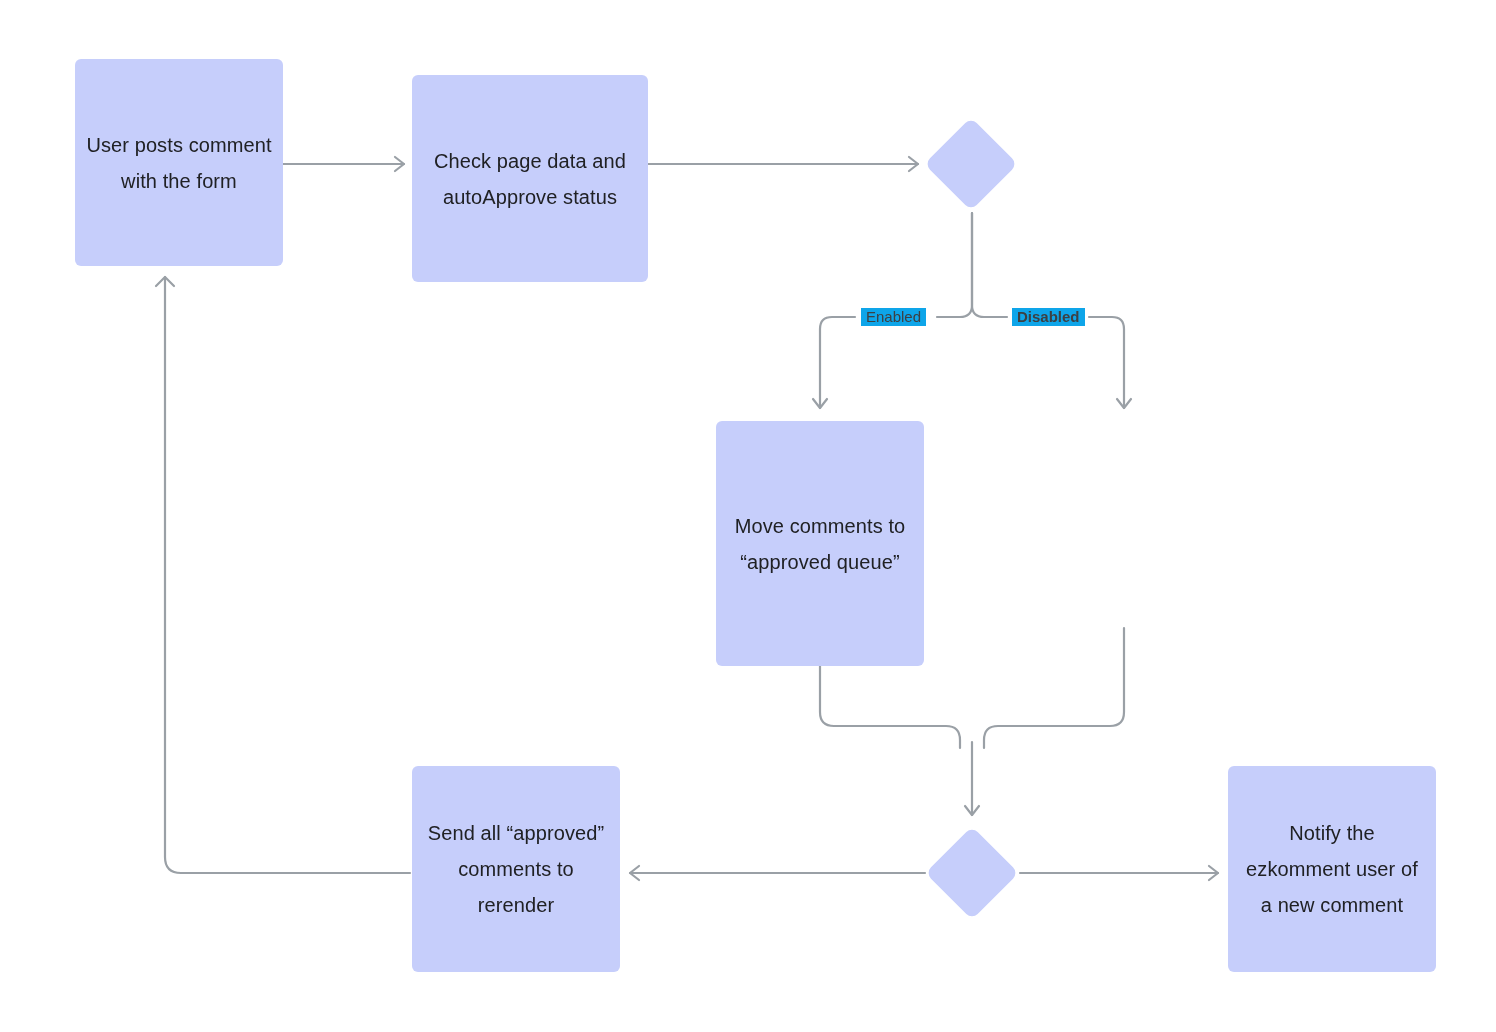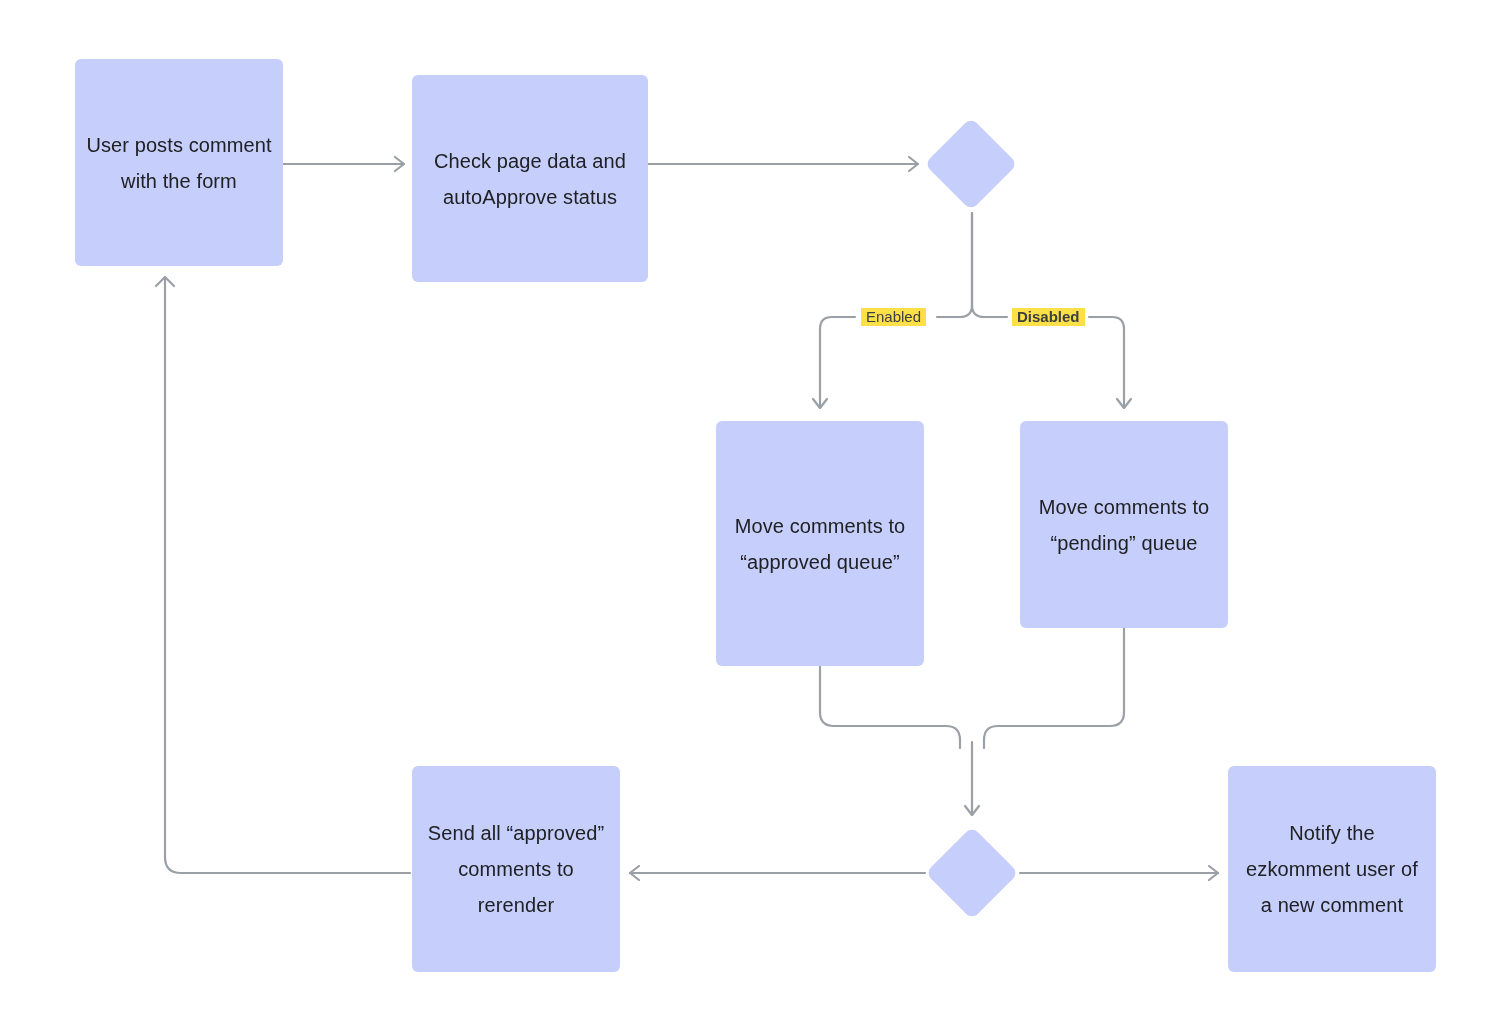--- a/index.html
+++ b/index.html
@@ -48,21 +48,21 @@
   .diamond {
     position: absolute;
     background: #c6cefb;
     border-radius: 8px;
     transform: rotate(45deg);
   }
   .edge-label {
     position: absolute;
     font-size: 15px;
     color: #3c4043;
-    background: #fde047;
+    background: #0ea5e9;
     padding: 0 5px;
     white-space: nowrap;
     line-height: 18px;
   }
 </style>
 </head>
 <body>
 
 <div id="canvas">
 
@@ -109,23 +109,20 @@
   <div class="node" style="left:412px; top:75px; width:236px; height:207px;">
     <span>Check page data and autoApprove status</span>
   </div>
 
   <div class="diamond" style="left:938px; top:131px; width:66px; height:66px;"></div>
 
   <div class="node" style="left:716px; top:421px; width:208px; height:245px;">
     <span>Move comments to “approved queue”</span>
   </div>
 
-  <div class="node" style="left:1020px; top:421px; width:208px; height:207px;">
-    <span>Move comments to “pending” queue</span>
-  </div>
 
   <div class="diamond" style="left:939px; top:840px; width:66px; height:66px;"></div>
 
   <div class="node" style="left:412px; top:766px; width:208px; height:206px;">
     <span>Send all “approved” comments to rerender</span>
   </div>
 
   <div class="node" style="left:1228px; top:766px; width:208px; height:206px;">
     <span>Notify the ezkomment user of a new comment</span>
   </div>

